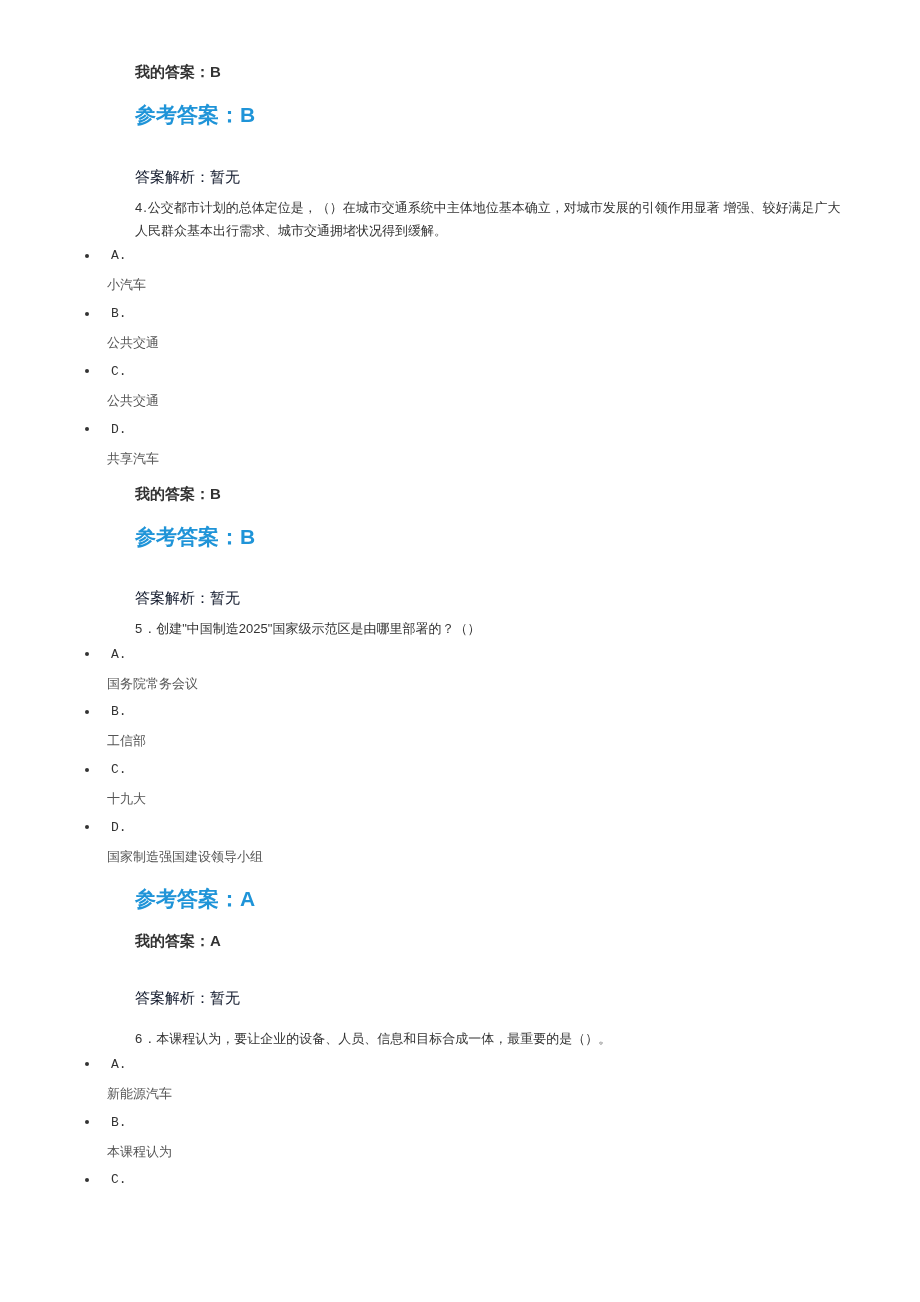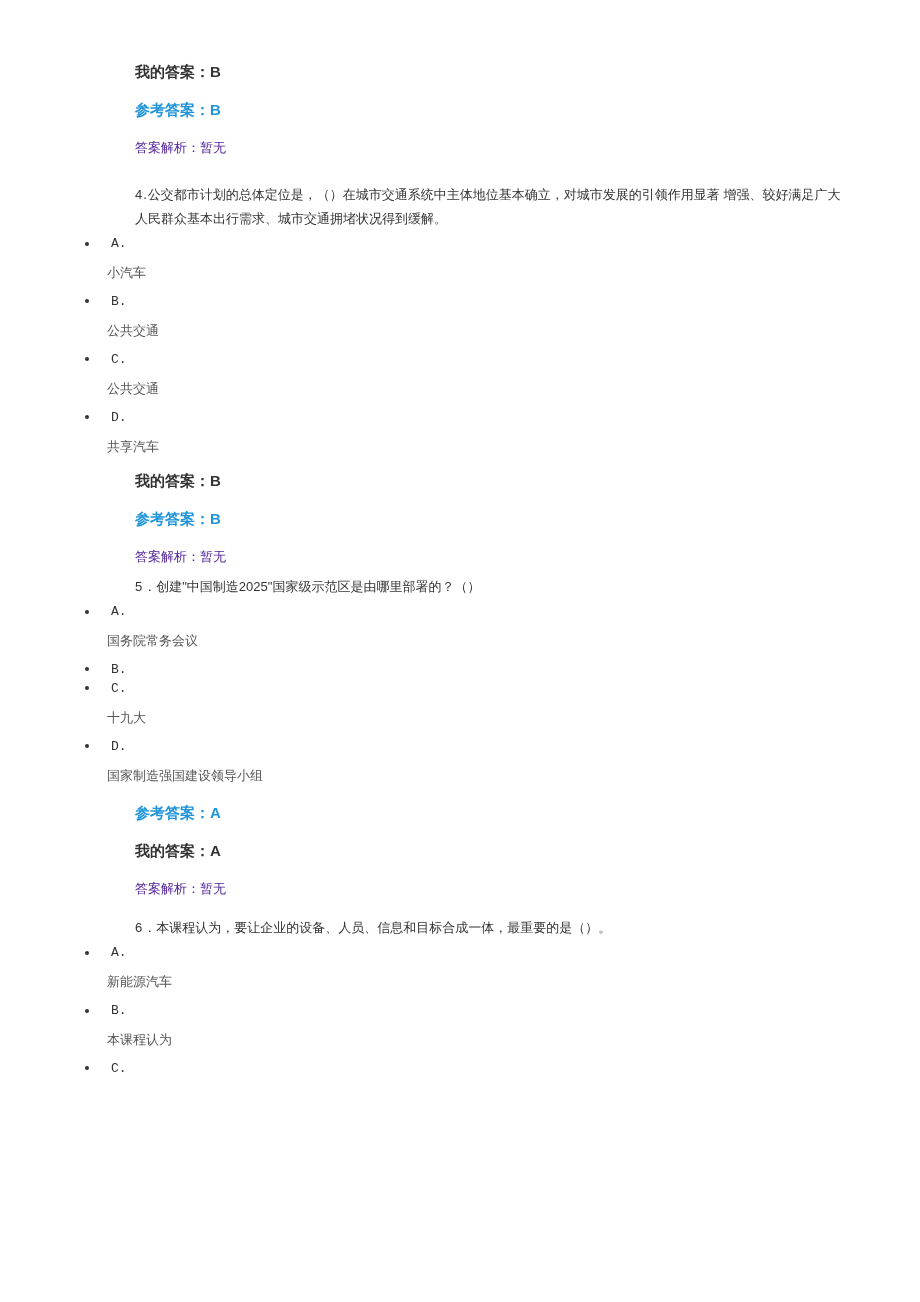--- a/index.html
+++ b/index.html
@@ -23,42 +23,42 @@
     font-weight: bold;
     color: #333333;
     margin-top: 40px;
     margin-bottom: 14px;
     line-height: 1.6;
   }
   .my-answer .letter {
     font-family: Arial, sans-serif;
   }
   .ref-answer {
-    font-size: 15px;
+    font-size: 21px;
     font-weight: bold;
     color: #1f94d8;
     margin-top: 14px;
     margin-bottom: 14px;
     line-height: 1.6;
   }
   .ref-answer .letter {
     font-family: Arial, sans-serif;
   }
   .analysis {
-    font-size: 13px;
-    color: #4c1d95;
-    margin-top: 14px;
+    font-size: 15px;
+    color: #0f172a;
+    margin-top: 31px;
     margin-bottom: 6px;
     line-height: 1.8;
   }
   .question {
     font-size: 13px;
     color: #333333;
     line-height: 1.8;
-    margin-top: 24px;
+    margin-top: 6px;
     margin-bottom: 6px;
   }
   .q-num {
     font-family: Arial, sans-serif;
     letter-spacing: 1px;
   }
   ul.options {
     list-style: none;
     padding: 0;
     margin: 0;
@@ -158,20 +158,21 @@
         <span class="bullet"></span>
         <span class="opt-letter">A.</span>
       </div>
       <div class="opt-text">国务院常务会议</div>
     </li>
     <li>
       <div class="opt-row">
         <span class="bullet"></span>
         <span class="opt-letter">B.</span>
       </div>
+      <div class="opt-text">工信部</div>
     </li>
     <li>
       <div class="opt-row">
         <span class="bullet"></span>
         <span class="opt-letter">C.</span>
       </div>
       <div class="opt-text">十九大</div>
     </li>
     <li>
       <div class="opt-row">

